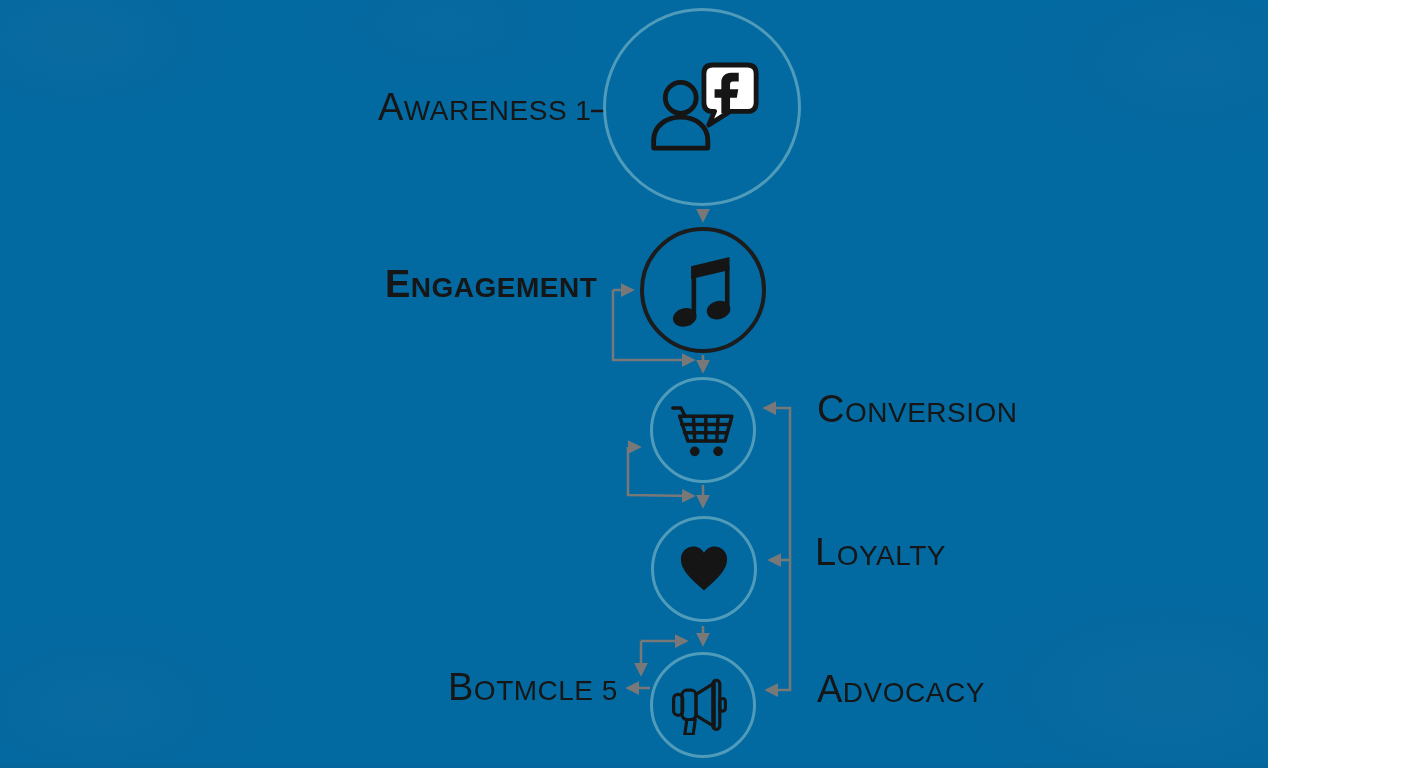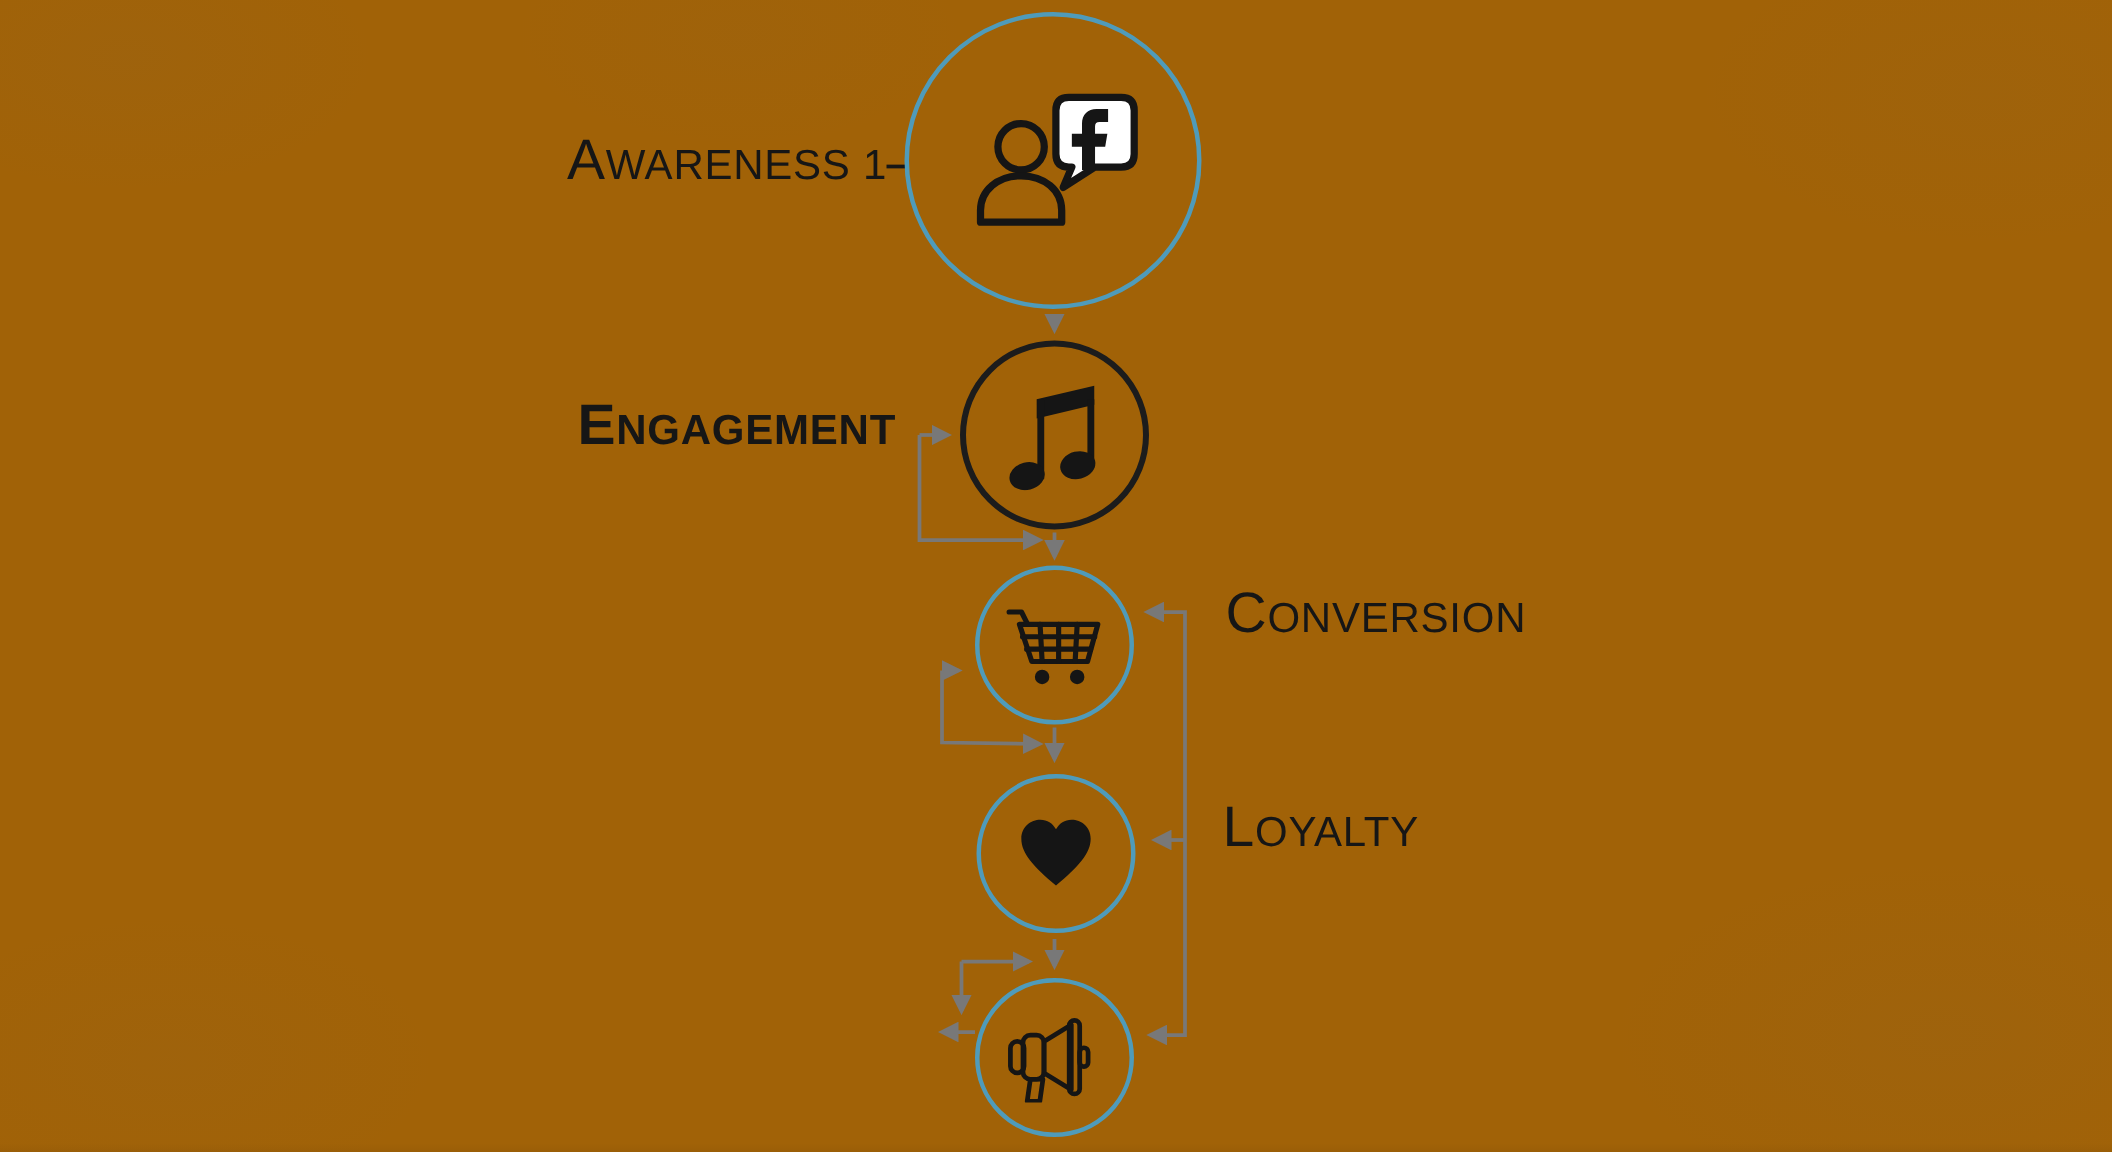--- a/index.html
+++ b/index.html
@@ -1,18 +1,18 @@
 <!DOCTYPE html>
 <html><head>
 <meta charset="utf-8">
 <style>
   html,body{margin:0;padding:0;}
   .canvas{
-    position:relative;width:1408px;height:768px;overflow:hidden;
-    background:#a16207;
+    position:relative;width:1268px;height:768px;overflow:hidden;
+    background:#0369a1;
     font-family:"Liberation Sans",sans-serif;
   }
   .bg-texture{
     position:absolute;inset:0;
     background:
       radial-gradient(240px 130px at 6% 5%, rgba(110,110,110,.05), transparent 70%),
       radial-gradient(280px 150px at 94% 8%, rgba(110,110,110,.04), transparent 70%),
       radial-gradient(320px 170px at 92% 90%, rgba(110,110,110,.05), transparent 70%),
       radial-gradient(260px 140px at 8% 92%, rgba(110,110,110,.045), transparent 70%),
       radial-gradient(220px 110px at 35% 3%, rgba(110,110,110,.035), transparent 70%),
@@ -123,13 +123,15 @@
         <rect x="74" y="32" width="8" height="18" rx="4"></rect>
         <path d="M27 62 L39 62 L36 83 L24 83 Z"></path>
       </g>
     </svg>
   </div>
 
   <div class="stage-label" style="left:378px;top:86px;">Awareness 1</div>
   <div class="stage-label" style="left:385px;top:263px;font-weight:bold;">Engagement</div>
   <div class="stage-label" style="left:817px;top:388px;">Conversion</div>
   <div class="stage-label" style="left:815px;top:531px;">Loyalty</div>
+  <div class="stage-label" style="left:448px;top:666px;">Botmcle 5</div>
+  <div class="stage-label" style="left:817px;top:668px;">Advocacy</div>
 </div>
 
 </body></html>

